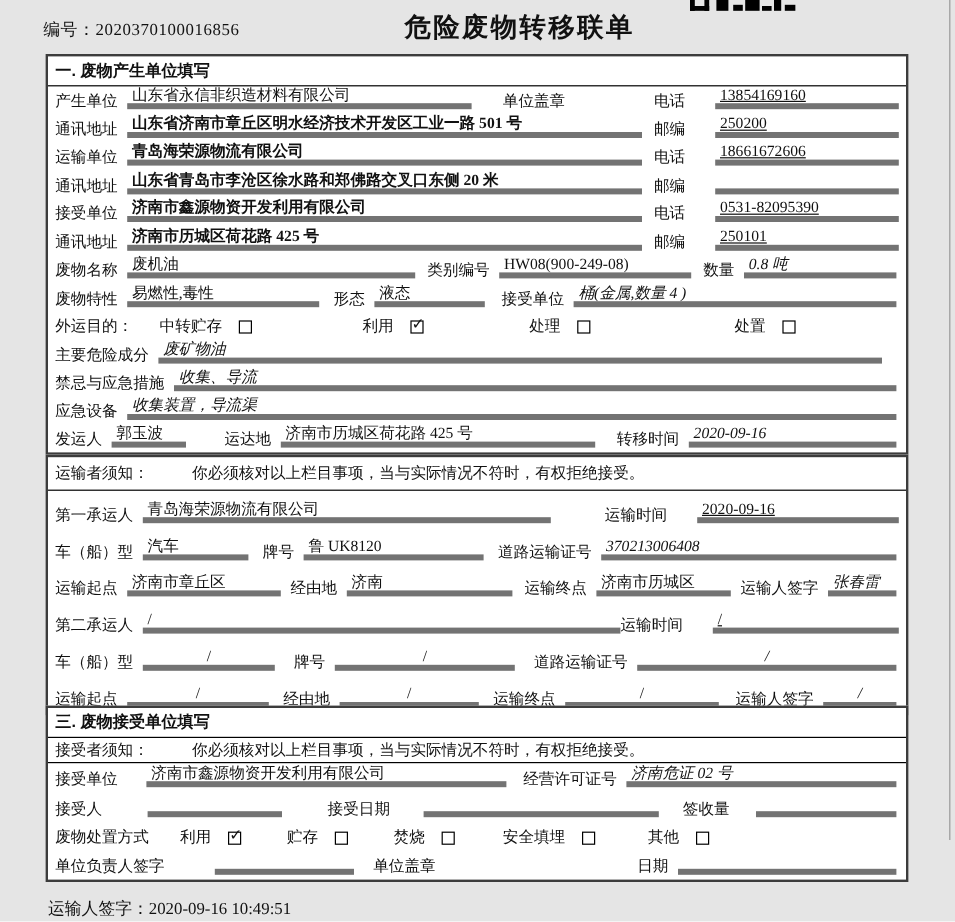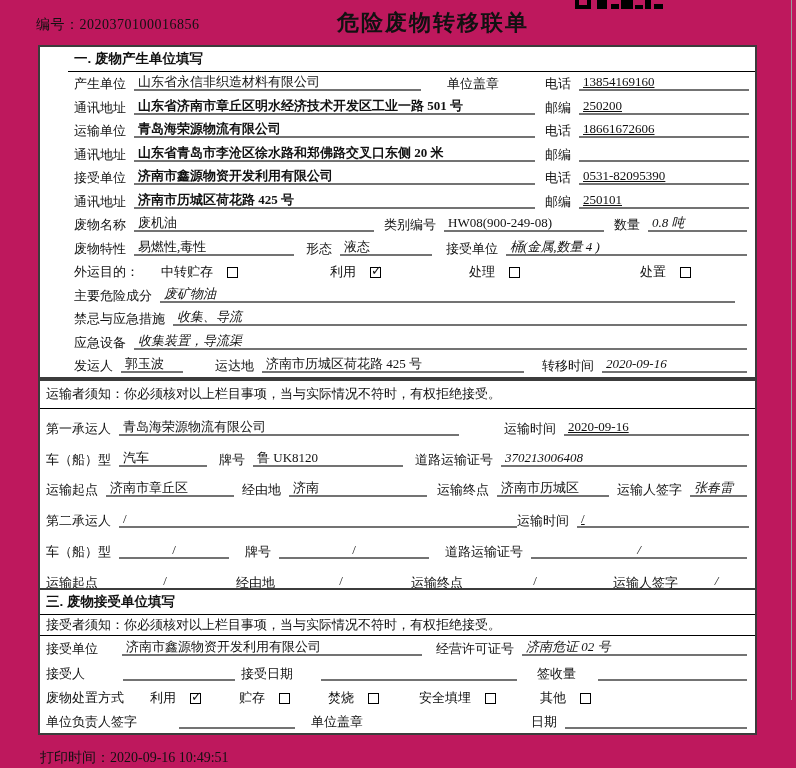--- a/index.html
+++ b/index.html
@@ -1,47 +1,47 @@
 <!DOCTYPE html>
 <html><head>
 <meta charset="utf-8">
 <style>
   * { margin:0; padding:0; box-sizing:border-box; }
   html,body { background:#fff; }
   .page {
-    position:relative; width:796px; height:768px; background:#be185d;
+    position:relative; width:796px; height:768px; background:#e5e5e5;
     font-family:"Liberation Serif","DejaVu Serif",serif;
     color:#111; font-size:13px; overflow:hidden;
   }
   .hdr-number { position:absolute; left:36px; top:16px; font-size:14px; letter-spacing:.5px; }
   .doc-title {
     position:absolute; left:0; right:0; top:8px; text-align:center; padding-left:70px;
     font-size:22px; font-weight:bold; letter-spacing:2px;
     font-family:"Liberation Sans","DejaVu Sans",sans-serif;
   }
   .qr { position:absolute; left:575px; top:0; width:88px; height:10px; }
   .edge-line { position:absolute; left:791px; top:0; width:1px; height:700px; background:#9a9a9a; }
 
   .box { position:absolute; left:38px; width:719px; border:2px solid #3c3c3c; background:#fff; display:flex; flex-direction:column; }
-  .box1 { top:45px;  height:334px;padding-left:28px; }
+  .box1 { top:45px;  height:334px; }
   .box2 { top:379px; height:217px; }
   .box3 { top:588px; height:147px; }
 
   .sec-hdr {
     flex:0 0 25px; display:flex; align-items:center; padding-left:6px;
     font-weight:bold; font-size:13.5px; border-bottom:1px solid #000;
     font-family:"Liberation Sans","DejaVu Sans",sans-serif;
   }
-  .notice-row { border-bottom:1px solid #000; }
+  .notice-row { border-bottom:1px solid #000;gap:36px; }
 
   .row { flex:1 1 0; display:flex; align-items:flex-end; padding:0 6px 4px 6px; min-height:0; }
   .lbl { white-space:nowrap; margin-right:8px; line-height:15px; }
-  .val { border-bottom:2px solid #737373; white-space:nowrap; padding:0 4px; line-height:15px; min-height:15px; }
+  .val { border-bottom:5px solid #737373; white-space:nowrap; padding:0 4px; line-height:15px; min-height:15px; }
   .grow { flex:1 1 0; margin-right:10px;font-weight:bold; }
-  .rg { margin-left:auto; display:flex; align-items:flex-end; }
+  .rg { margin-left:auto; display:flex; align-items:flex-end;gap:17px; }
   .rg .val { flex:1 1 0;text-decoration:underline; }
   .rg204 { width:204px; }
   .rg245 { width:245px; }
   .flexv { flex:1 1 0; margin-right:2px;font-style:italic; }
 
   .cb { width:11px; height:11px; border:1.5px solid #000; display:inline-block; position:relative; margin:0 0 1px 6px; flex:none; }
   .cb.checked::after { content:"✓"; position:absolute; top:-5px; left:0px; font-size:13px; font-weight:bold; font-family:"DejaVu Sans",sans-serif; }
   .opt { display:flex; align-items:flex-end; }
 
   .footer-print { position:absolute; left:40px; top:749px; font-size:14px; }
@@ -268,21 +268,21 @@
     <div class="row">
       <span class="lbl">接受单位</span>
       <span class="val" style="width:300px;margin-left:16px">济南市鑫源物资开发利用有限公司</span>
       <span class="lbl" style="margin-left:14px">经营许可证号</span>
       <span class="val flexv">济南危证 02 号</span>
     </div>
 
     <div class="row">
       <span class="lbl">接受人</span>
       <span class="val" style="width:112px;margin-left:30px"></span>
-      <span class="lbl" style="margin-left:6px">接受日期</span>
+      <span class="lbl" style="margin-left:38px">接受日期</span>
       <span class="val" style="width:196px;margin-left:20px"></span>
       <span class="lbl" style="margin-left:20px">签收量</span>
       <span class="val flexv" style="margin-left:14px"></span>
     </div>
 
     <div class="row">
       <span class="lbl">废物处置方式</span>
       <span class="opt" style="margin-left:18px">
           <span class="lbl">利用</span>
           <span class="cb checked"></span>
@@ -308,16 +308,16 @@
     <div class="row">
       <span class="lbl">单位负责人签字</span>
       <span class="val" style="width:116px;margin-left:34px"></span>
       <span class="lbl" style="margin-left:16px">单位盖章</span>
       <span class="lbl" style="margin-left:160px">日期</span>
       <span class="val flexv"></span>
     </div>
   </div>
 
   <div class="footer-print">
-    <span>打印时间：</span><span>2020-09-16 10:49:51</span>
+    <span>运输人签字：</span><span>2020-09-16 10:49:51</span>
   </div>
 
 </div>
 
 </body></html>

